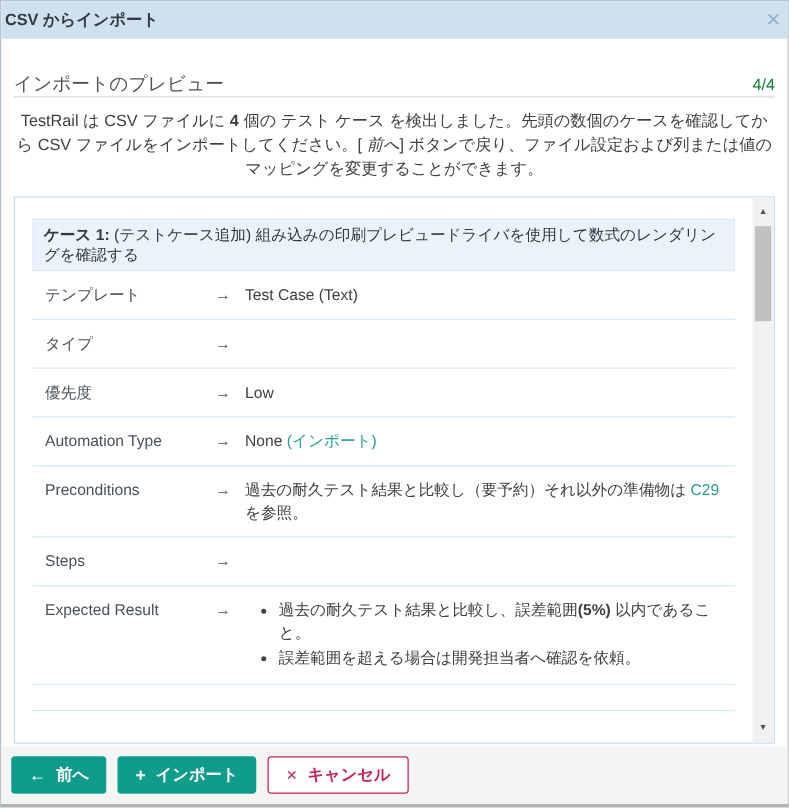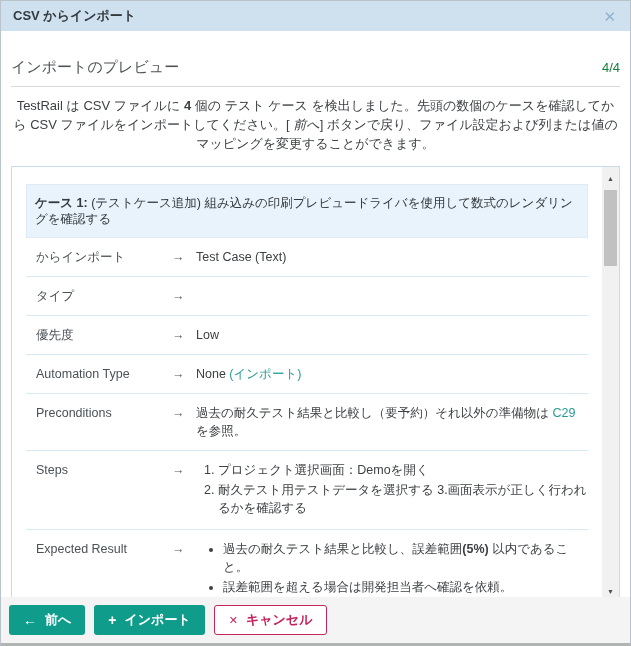--- a/index.html
+++ b/index.html
@@ -8,52 +8,52 @@
     font-family:"Liberation Sans","DejaVu Sans",sans-serif;
     background:#ffffff; position:relative; overflow:hidden;
   }
   .dialog {
     position:absolute; inset:0; background:#fff;
     border:1px solid #b9c3cb; border-bottom:3px solid #b0b5b3;
   }
   
   .titlebar {
     height:30px; background:#cfe1ee; display:flex; align-items:center;
-    padding:0 12px;
+    padding:0 3px;
   }
   .titlebar .title { font-size:13px; font-weight:bold; color:#333a40; }
   .titlebar .close {
     margin-left:auto; color:#8fb3cf; font-size:15px; font-weight:bold;
     line-height:1; cursor:pointer; padding:2px 2px;
   }
   
   .content { padding:0 10px; }
   .preview-header {
     display:flex; align-items:baseline; margin-top:27px;
-    border-bottom:1px solid #d9d9d9; padding-bottom:9px;
+    border-bottom:1px solid #d9d9d9; 
   }
   .preview-header .heading { font-size:15px; color:#4f5458; }
   .preview-header .counter { margin-left:auto; font-size:13px; color:#15803d; }
   .description {
     margin-top:9px; font-size:13px; line-height:19px; color:#3d4144;text-align:center;
   }
   .description .count { font-weight:bold; }
   .description .prev-italic { font-style:italic; }
   
   .preview-box {
     position:relative; margin-top:13px; height:438px;
     border:1px solid #c8dbe9; background:#fff; overflow:hidden;
   }
   .box-inner {
     position:absolute; left:0; top:0; right:17px; bottom:0;
     overflow:hidden; padding:17px 14px 0 14px;
   }
   .case-header {
     background:#e9f3fb; border:1px solid #ddebf7;
-    padding:10px 8px; font-size:12.5px; color:#33393e; line-height:16px;
+    padding:4px 8px; font-size:12.5px; color:#33393e; line-height:16px;
   }
   .case-header .case-label { font-weight:bold; }
   .frow {
     display:flex; padding:10px 0 10px 10px;
     border-bottom:1px solid #d9e9f4;
     font-size:12.5px; color:#3d4144; line-height:18px;
   }
   .frow .flabel { width:136px; flex-shrink:0; color:#4a5158; }
   .frow .farrow { width:24px; flex-shrink:0; color:#50565b; }
   .frow .fvalue { flex:1; }
@@ -119,21 +119,21 @@
     </div>
 
     <div class="preview-box">
       <div class="box-inner">
 
         <div class="case-header">
           <span class="case-label">ケース 1:</span><span> (テストケース追加) 組み込みの印刷プレビュードライバを使用して数式のレンダリングを確認する</span>
         </div>
 
         <div class="frow">
-          <span class="flabel">からインポート</span>
+          <span class="flabel">テンプレート</span>
           <span class="farrow">→</span>
           <span class="fvalue">Test Case (Text)</span>
         </div>
 
         <div class="frow">
           <span class="flabel">タイプ</span>
           <span class="farrow">→</span>
         </div>
 
         <div class="frow">
@@ -150,26 +150,20 @@
 
         <div class="frow">
           <span class="flabel">Preconditions</span>
           <span class="farrow">→</span>
           <span class="fvalue"><span>過去の耐久テスト結果と比較し（要予約）それ以外の準備物は </span><a class="teal">C29</a><span> を参照。</span></span>
         </div>
 
         <div class="frow">
           <span class="flabel">Steps</span>
           <span class="farrow">→</span>
-          <span class="fvalue">
-            <ol>
-              <li>プロジェクト選択画面：Demoを開く</li>
-              <li>耐久テスト用テストデータを選択する 3.画面表示が正しく行われるかを確認する</li>
-            </ol>
-          </span>
         </div>
 
         <div class="frow">
           <span class="flabel">Expected Result</span>
           <span class="farrow">→</span>
           <span class="fvalue">
             <ul>
               <li><span>過去の耐久テスト結果と比較し、誤差範囲</span><span class="bold">(5%)</span><span> 以内であること。</span></li>
               <li><span>誤差範囲を超える場合は開発担当者へ確認を依頼。</span></li>
             </ul>

